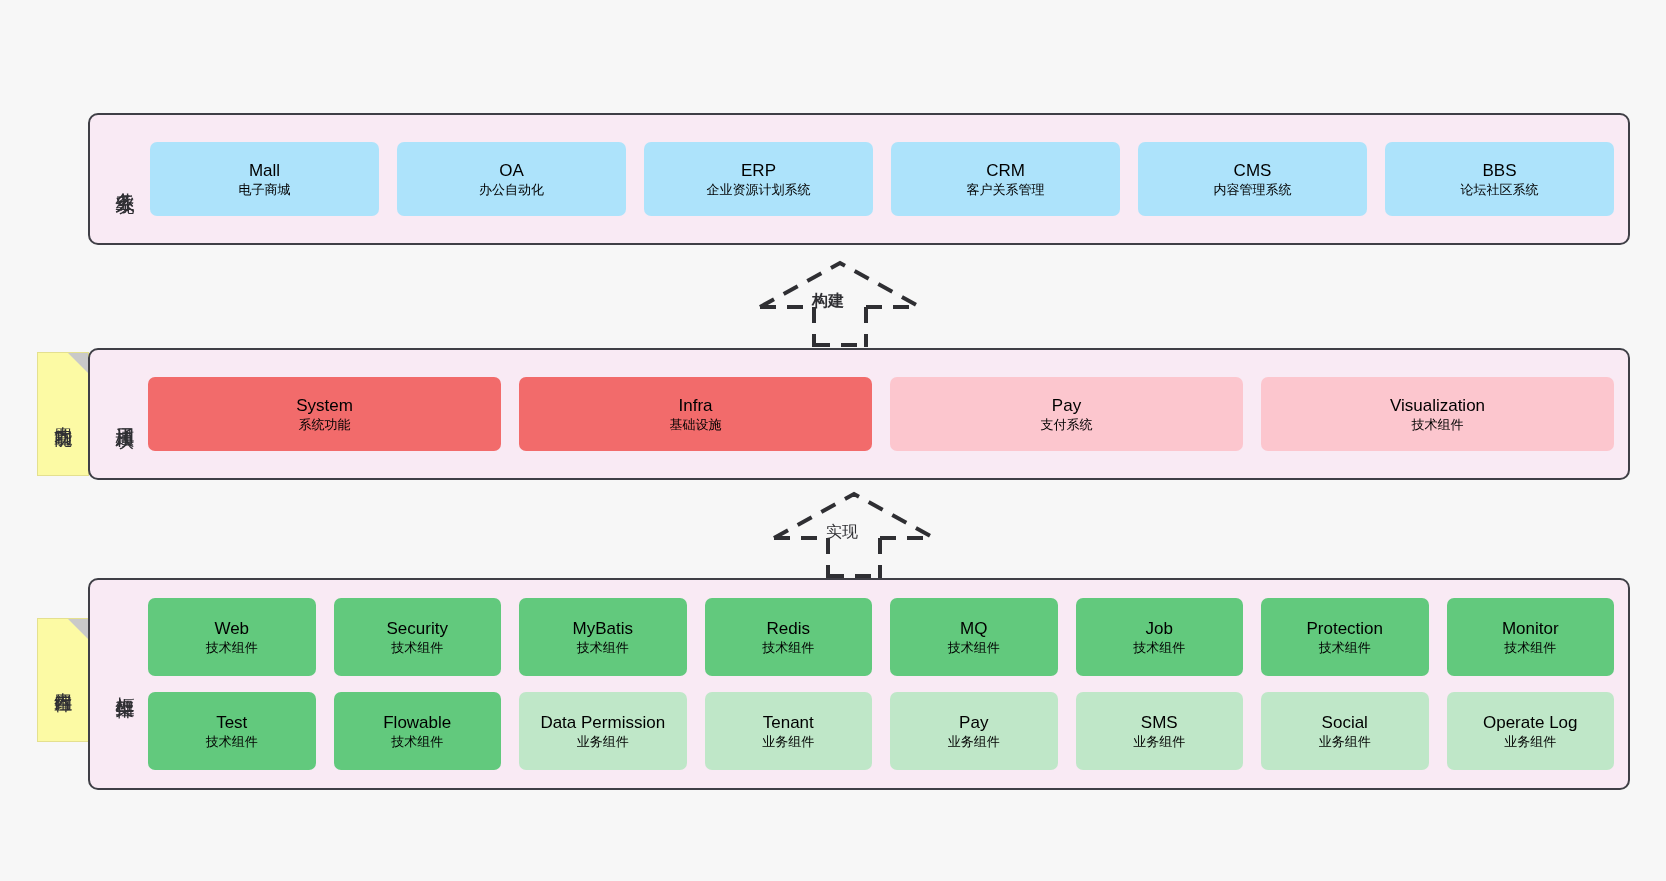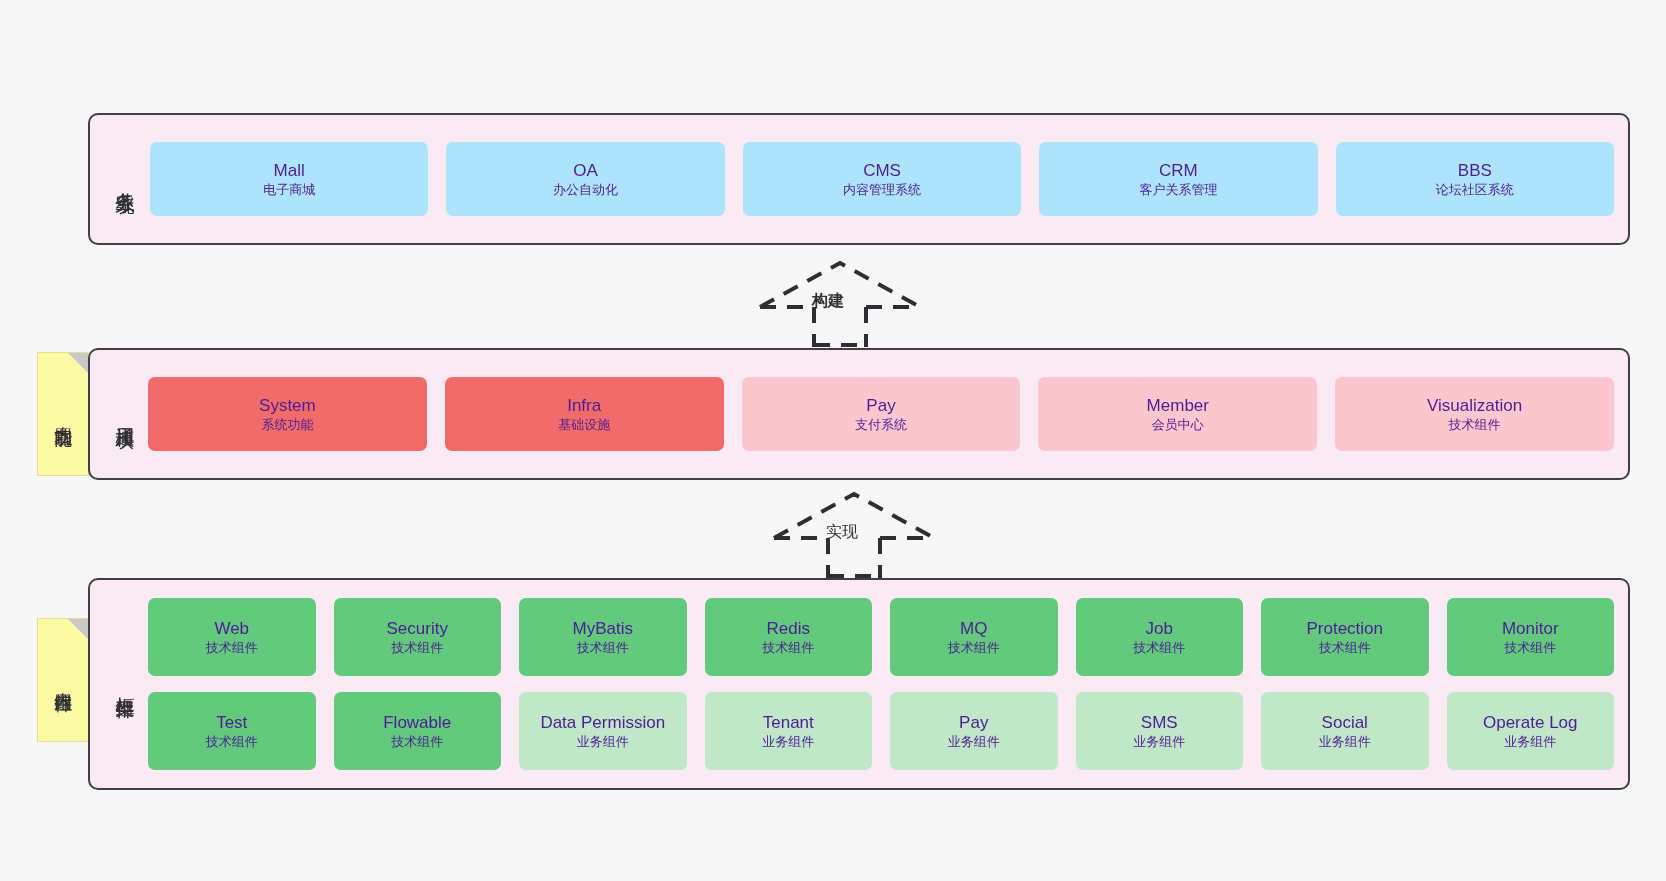--- a/index.html
+++ b/index.html
@@ -56,21 +56,21 @@
     min-height: 0;
   }
   .cell {
     flex: 1 1 0;
     border-radius: 7px;
     display: flex;
     flex-direction: column;
     align-items: center;
     justify-content: center;
     text-align: center;
-    color: #4c1d95;
+    color: #000000;
     font-size: 17px;
     line-height: 1.28;
     padding: 4px 6px;
   }
   .cell .t1 { font-size: 17px; }
   .cell .t2 { font-size: 13px; }
 
   
   .c-blue      { background: #ade3fb; }
   .c-red       { background: #f26b6b; }
@@ -140,26 +140,30 @@
       <div class="row">
         <div class="cell c-blue">
           <span class="t1">Mall</span>
           <span class="t2">电子商城</span>
         </div>
         <div class="cell c-blue">
           <span class="t1">OA</span>
           <span class="t2">办公自动化</span>
         </div>
         <div class="cell c-blue">
+          <span class="t1">ERP</span>
+          <span class="t2">企业资源计划系统</span>
+        </div>
+        <div class="cell c-blue">
+          <span class="t1">CRM</span>
+          <span class="t2">客户关系管理</span>
+        </div>
+        <div class="cell c-blue">
           <span class="t1">CMS</span>
           <span class="t2">内容管理系统</span>
-        </div>
-        <div class="cell c-blue">
-          <span class="t1">CRM</span>
-          <span class="t2">客户关系管理</span>
         </div>
         <div class="cell c-blue">
           <span class="t1">BBS</span>
           <span class="t2">论坛社区系统</span>
         </div>
       </div>
     </div>
   </div>
 
   <div class="uml-arrow" id="arrow-build">
@@ -189,24 +193,20 @@
         </div>
         <div class="cell c-red">
           <span class="t1">Infra</span>
           <span class="t2">基础设施</span>
         </div>
         <div class="cell c-pink">
           <span class="t1">Pay</span>
           <span class="t2">支付系统</span>
         </div>
         <div class="cell c-pink">
-          <span class="t1">Member</span>
-          <span class="t2">会员中心</span>
-        </div>
-        <div class="cell c-pink">
           <span class="t1">Visualization</span>
           <span class="t2">技术组件</span>
         </div>
       </div>
     </div>
   </div>
 
   <div class="uml-arrow" id="arrow-impl">
     <svg width="176" height="92" viewBox="0 0 176 92">
       <polyline points="8,52 88,8 168,52" fill="none" stroke="#2f2f33" stroke-width="4" stroke-dasharray="16,11" stroke-linecap="butt"></polyline>

